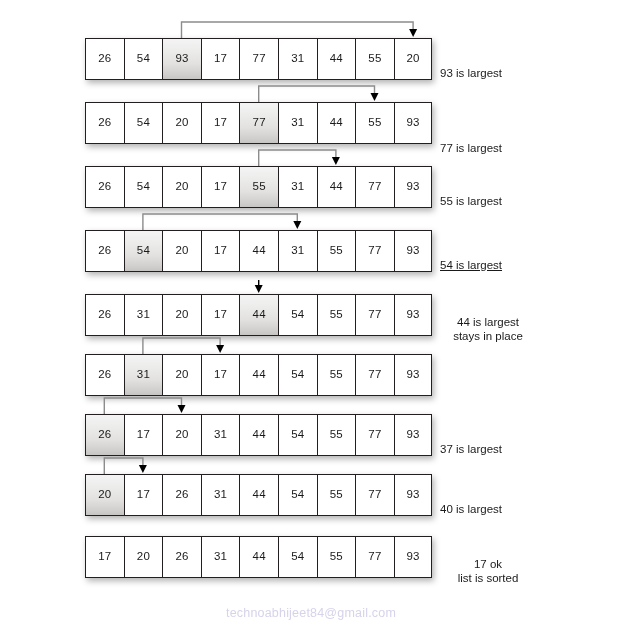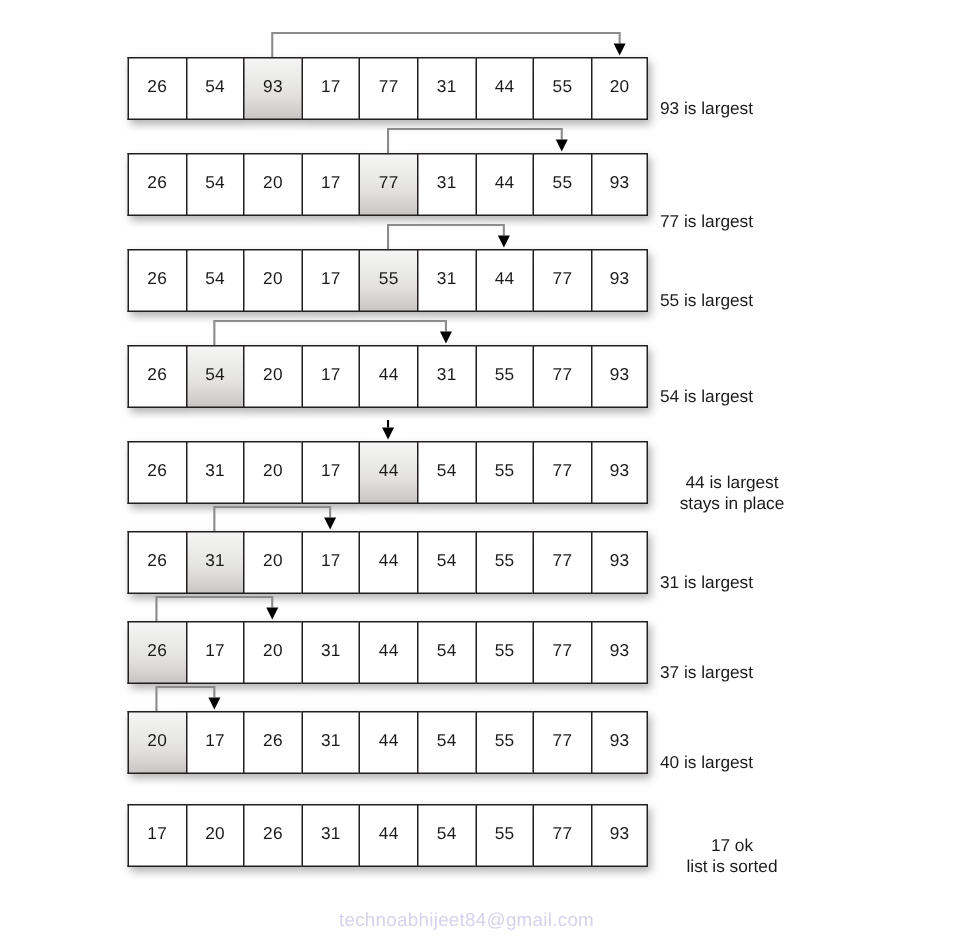--- a/index.html
+++ b/index.html
@@ -172,21 +172,21 @@
         <div class="cell">26</div>
         <div class="cell hl">54</div>
         <div class="cell">20</div>
         <div class="cell">17</div>
         <div class="cell">44</div>
         <div class="cell">31</div>
         <div class="cell">55</div>
         <div class="cell">77</div>
         <div class="cell">93</div>
       </div>
-      <div class="caption" style="top: 28px;">54 is largest</div>
+      <div class="caption" style="top: 28px; text-decoration: underline;">54 is largest</div>
     </div>
     <div class="step" style="top: 272px;">
       <svg class="arrowlayer" width="640" height="64">
         <path d="M 258.7 8 L 258.7 13" fill="none" stroke="#000000" stroke-width="1.4"></path>
         <polygon points="254.7,13 262.7,13 258.7,21" fill="#000000"></polygon>
       </svg>
       <div class="array">
         <div class="cell">26</div>
         <div class="cell">31</div>
         <div class="cell">20</div>
@@ -209,21 +209,20 @@
         <div class="cell">26</div>
         <div class="cell hl">31</div>
         <div class="cell">20</div>
         <div class="cell">17</div>
         <div class="cell">44</div>
         <div class="cell">54</div>
         <div class="cell">55</div>
         <div class="cell">77</div>
         <div class="cell">93</div>
       </div>
-      <div class="caption" style="top: 28px;">31 is largest</div>
     </div>
     <div class="step" style="top: 392px;">
       <svg class="arrowlayer" width="640" height="64">
         <path d="M 104.3 22 L 104.3 6 L 181.5 6 L 181.5 13" fill="none" stroke="#8c8c8c" stroke-width="1.4"></path>
         <polygon points="177.5,13 185.5,13 181.5,21" fill="#000000"></polygon>
       </svg>
       <div class="array">
         <div class="cell hl">26</div>
         <div class="cell">17</div>
         <div class="cell">20</div>

